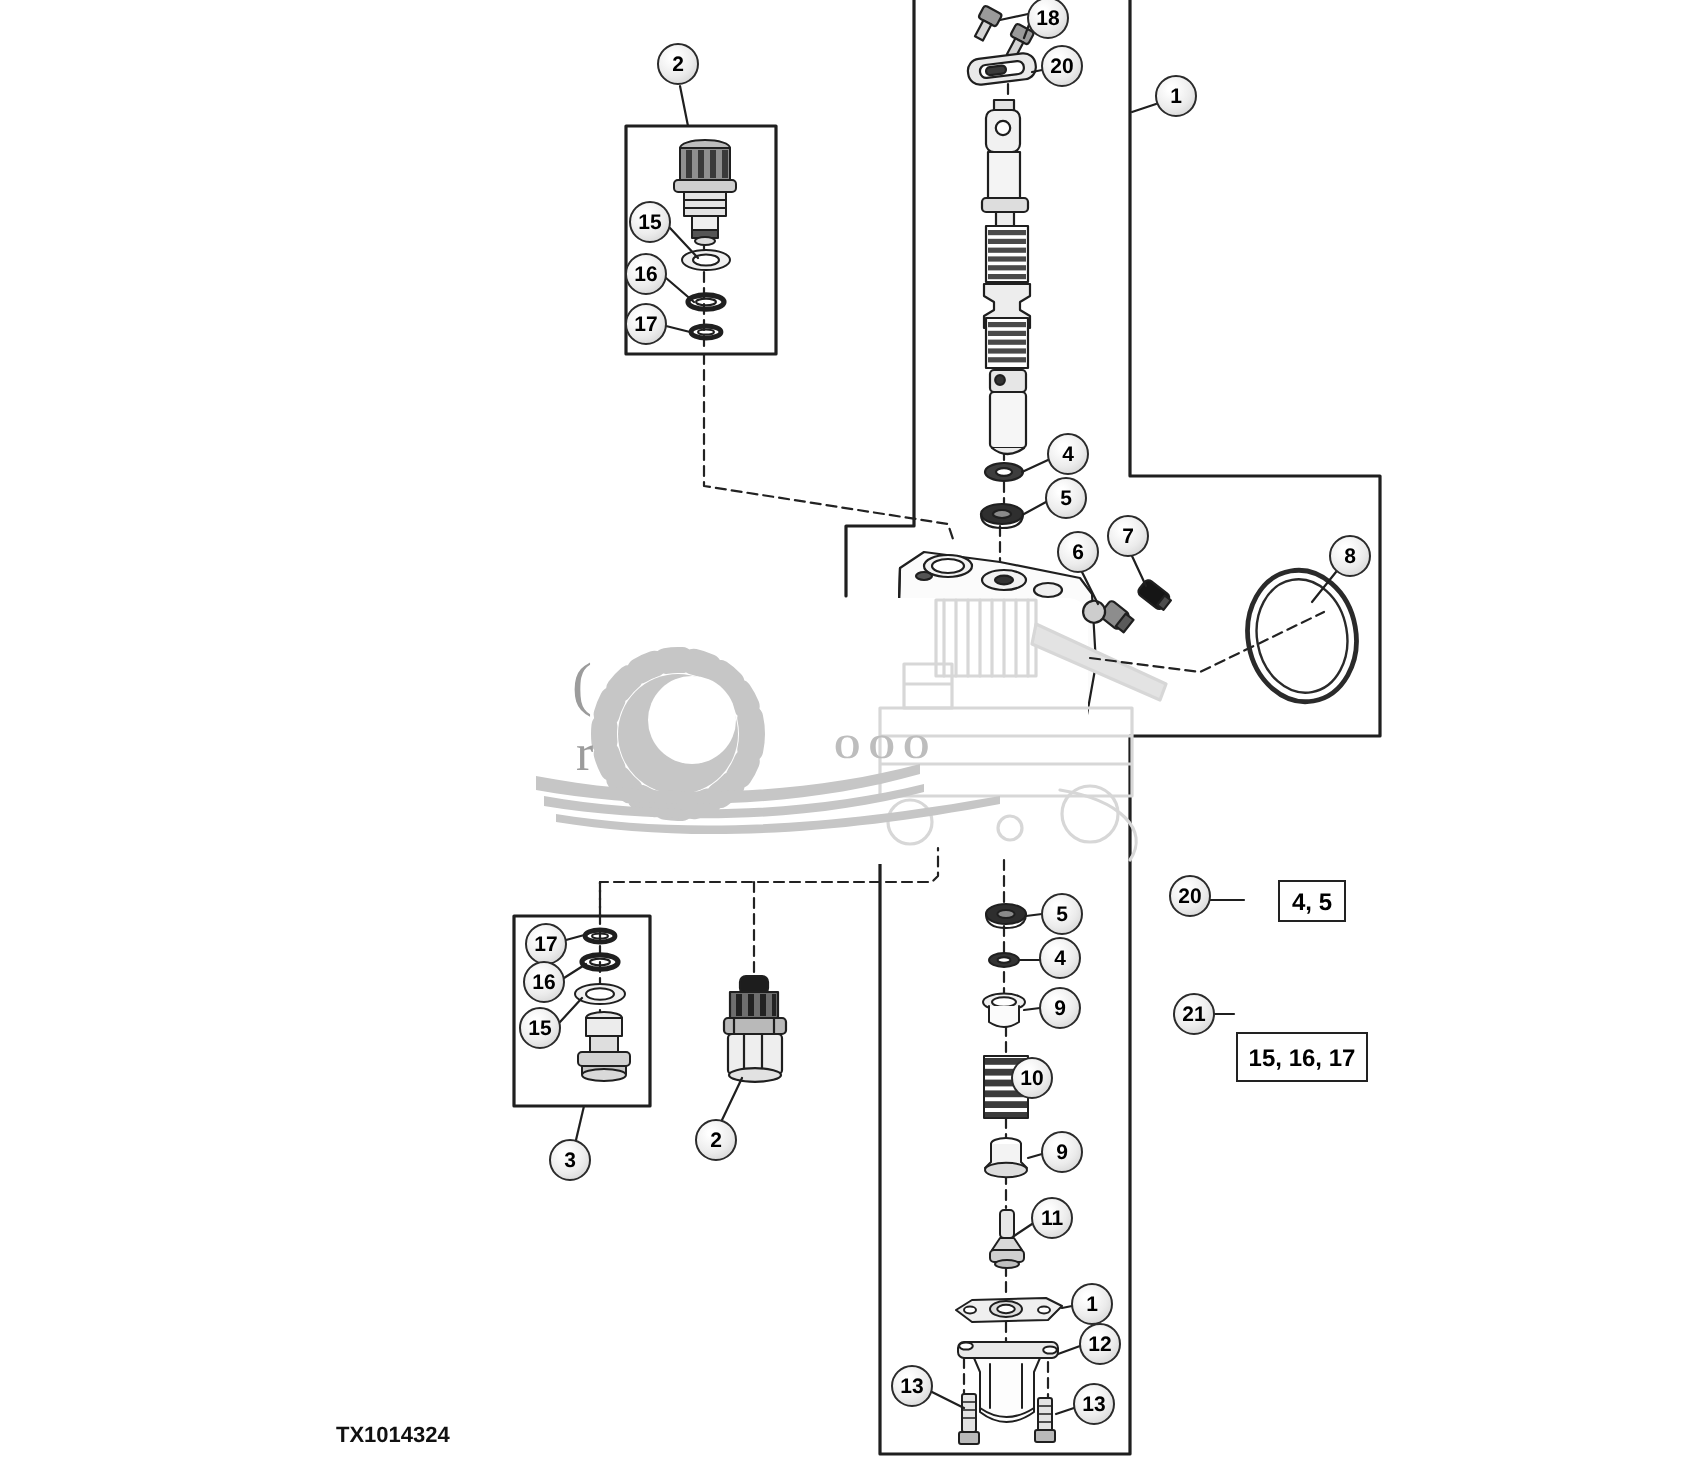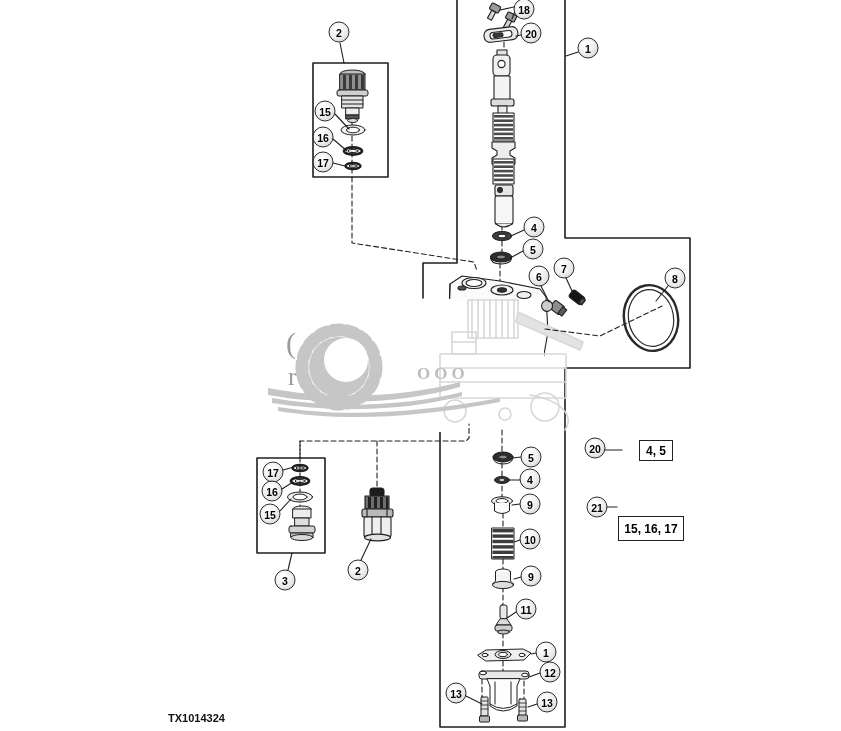--- a/index.html
+++ b/index.html
@@ -355,21 +355,21 @@
       <div class="callout" style="left: 564px; top: 268px;">7</div>
       <div class="callout" style="left: 675px; top: 278px;">8</div>
       <div class="callout" style="left: 273px; top: 472px;">17</div>
       <div class="callout" style="left: 272px; top: 491px;">16</div>
       <div class="callout" style="left: 270px; top: 514px;">15</div>
       <div class="callout" style="left: 285px; top: 580px;">3</div>
       <div class="callout" style="left: 358px; top: 570px;">2</div>
       <div class="callout" style="left: 531px; top: 457px;">5</div>
       <div class="callout" style="left: 530px; top: 479px;">4</div>
       <div class="callout" style="left: 530px; top: 504px;">9</div>
-      <div class="callout" style="left: 530px; top: 539px;">10</div>
+      <div class="callout" style="left: 516px; top: 539px;">10</div>
       <div class="callout" style="left: 531px; top: 576px;">9</div>
       <div class="callout" style="left: 526px; top: 609px;">11</div>
       <div class="callout" style="left: 546px; top: 652px;">1</div>
       <div class="callout" style="left: 550px; top: 672px;">12</div>
       <div class="callout" style="left: 456px; top: 693px;">13</div>
       <div class="callout" style="left: 547px; top: 702px;">13</div>
       <div class="callout" style="left: 595px; top: 448px;">20</div>
       <div class="callout" style="left: 597px; top: 507px;">21</div>
     </div>
 

